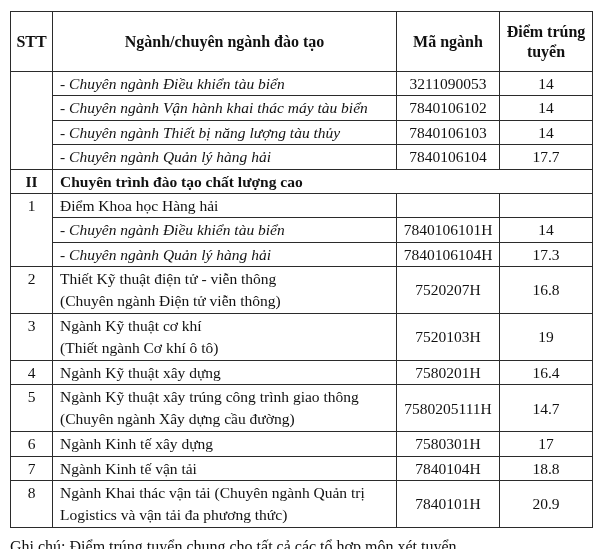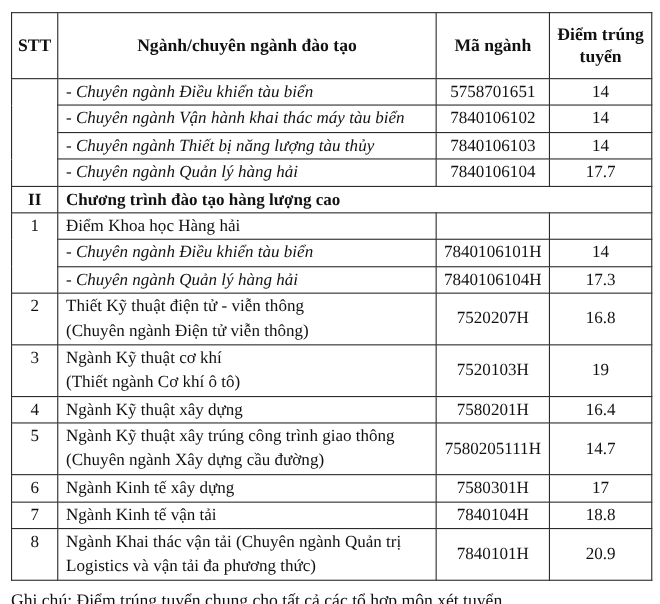--- a/index.html
+++ b/index.html
@@ -69,41 +69,41 @@
         <th>STT</th>
         <th>Ngành/chuyên ngành đào tạo</th>
         <th>Mã ngành</th>
         <th>Điểm trúng tuyển</th>
       </tr>
     </thead>
     <tbody>
       <tr class="h-single">
         <td class="c" rowspan="4"></td>
         <td class="it">- Chuyên ngành Điều khiển tàu biển</td>
-        <td class="c">5758701651</td>
+        <td class="c">3211090053</td>
         <td class="c">14</td>
       </tr>
       <tr class="h-single">
         <td class="it">- Chuyên ngành Vận hành khai thác máy tàu biển</td>
         <td class="c">7840106102</td>
         <td class="c">14</td>
       </tr>
       <tr class="h-single">
         <td class="it">- Chuyên ngành Thiết bị năng lượng tàu thủy</td>
         <td class="c">7840106103</td>
         <td class="c">14</td>
       </tr>
       <tr class="h-single">
         <td class="it">- Chuyên ngành Quản lý hàng hải</td>
         <td class="c">7840106104</td>
         <td class="c">17.7</td>
       </tr>
       <tr class="h-single">
         <td class="c bold">II</td>
-        <td class="bold" colspan="3">Chương trình đào tạo hàng lượng cao</td>
+        <td class="bold" colspan="3">Chuyên trình đào tạo chất lượng cao</td>
       </tr>
       <tr class="h-single">
         <td class="c top-align" rowspan="3">1</td>
         <td>Điểm Khoa học Hàng hải</td>
         <td class="c"></td>
         <td class="c"></td>
       </tr>
       <tr class="h-single">
         <td class="it">- Chuyên ngành Điều khiển tàu biển</td>
         <td class="c">7840106101H</td>

